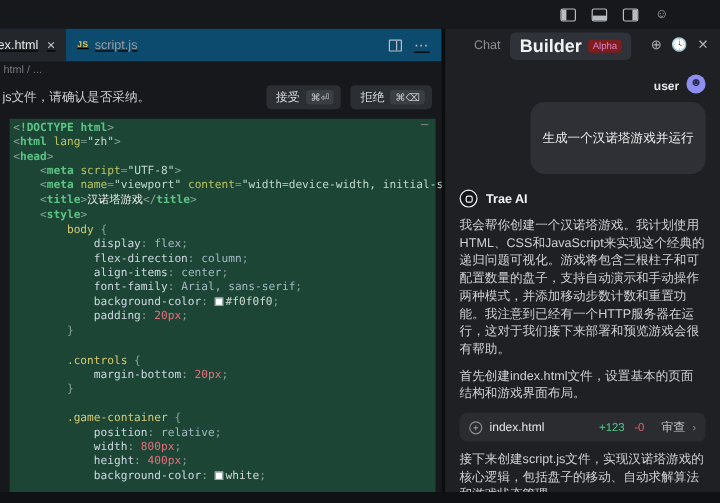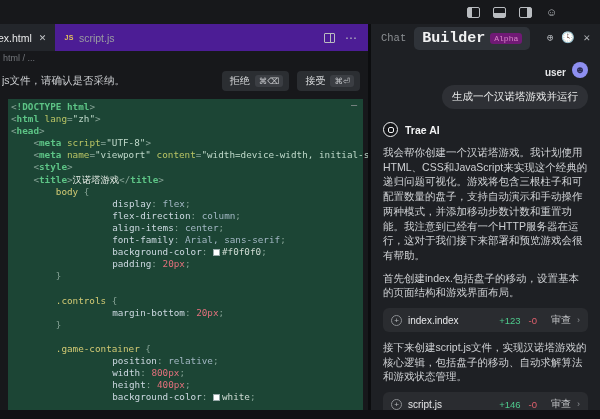--- a/index.html
+++ b/index.html
@@ -13,21 +13,21 @@
   .tb-icon { width:13px; height:11px; border:1.2px solid #b9bcc0; border-radius:2px; position:relative; cursor:pointer; }
   .tb-icon.left::before  { content:""; position:absolute; left:0; top:0; bottom:0; width:4px; background:#b9bcc0; }
   .tb-icon.bottom::before{ content:""; position:absolute; left:0; right:0; bottom:0; height:3.5px; background:#b9bcc0; }
   .tb-icon.right::before { content:""; position:absolute; right:0; top:0; bottom:0; width:4px; background:#b9bcc0; }
   .tb-person { width:13px; height:13px; color:#b9bcc0; font-size:11px; line-height:13px; text-align:center; cursor:pointer; }
 
   .main { flex:1; display:flex; min-height:0; }
 
   
   .editor { width:368px; flex:0 0 368px; display:flex; flex-direction:column; background:#17181b; }
-  .tabbar { height:27px; flex:0 0 27px; background:#4c1d95; display:flex; align-items:stretch; }
+  .tabbar { height:27px; flex:0 0 27px; background:#0c4a6e; display:flex; align-items:stretch;text-decoration:underline; }
   .tab { display:flex; align-items:center; gap:5px; padding:0 9px; font-size:10.5px; color:#9a9da1; cursor:pointer; }
   .tab.active { background:#23262b; color:#e8e9ea; margin-left:-6px; padding-left:4px; }
   .tab .close { font-size:9px; color:#c3c5c8; margin-left:2px; }
   .js-badge { color:#e3c35a; font-size:7px; font-weight:bold; letter-spacing:.5px; }
   .tabbar-spacer { flex:1; }
   .tabbar-actions { display:flex; align-items:center; gap:10px; padding-right:10px; }
   .split-icon { width:11px; height:10px; border:1.2px solid #b9bcc0; border-radius:1px; position:relative; cursor:pointer; }
   .split-icon::before { content:""; position:absolute; left:4.5px; top:0; bottom:0; width:1.2px; background:#b9bcc0; }
   .more-icon { color:#b9bcc0; font-size:12px; letter-spacing:1px; line-height:10px; cursor:pointer; }
 
@@ -46,46 +46,46 @@
   .diffblock { position:absolute; left:8px; top:4px; width:355px; height:314px; background:#1c4535;
                padding:2px 0 0 3px; }
   .code-line { height:12.1px; font-family:"DejaVu Sans Mono","Liberation Mono",monospace;
                font-size:9.3px; line-height:12.1px; white-space:pre; }
   .tk-pn { color:#86a396; }
   .tk-tg { color:#5dc486; font-weight:bold; }
   .tk-at { color:#b9c464; }
   .tk-st { color:#bfd9ca; }
   .tk-tx { color:#e9efe9; }
   .tk-se { color:#d2ca74; }
-  .tk-pr { color:#ccd8e0;margin-left:34px; }
+  .tk-pr { color:#ccd8e0; }
   .tk-vl { color:#a3b8c4; }
   .tk-nm { color:#e2707c; }
   .tk-cl { color:#cfdcd4; }
   .tk-sw { display:inline-block; width:7px; height:7px; background:#ffffff; border:1px solid #9aa; margin-right:2px; vertical-align:-1px; }
 
   
   .divider { width:3px; flex:0 0 3px; background:#0c0d0f; }
 
   
   .chat { flex:1; background:#1e2024; display:flex; flex-direction:column; min-width:0; }
-  .chat-header { height:28px; flex:0 0 28px; display:flex; align-items:center; padding:0 10px; gap:8px;font-family:Liberation Mono, monospace; }
+  .chat-header { height:28px; flex:0 0 28px; display:flex; align-items:center; padding:0 24px; gap:8px; }
   .chat-tab { font-size:10.5px; color:#8d9094; cursor:pointer; }
   .builder-pill { display:flex; align-items:center; gap:5px; background:#2f3339; border-radius:5px;
                   padding:3px 8px; cursor:pointer; }
   .builder-label { font-size:15px; color:#f0f1f2; font-weight:bold; }
-  .alpha-badge { font-size:8px; color:#d783c8; background:#701a75; border-radius:3px; padding:1px 4px; }
+  .alpha-badge { font-size:8px; color:#d783c8; background:#7f1d1d; border-radius:3px; padding:1px 4px; }
   .chat-header .spacer { flex:1; }
   .ch-icon { color:#aeb1b5; font-size:11px; cursor:pointer; line-height:1; }
 
   .messages { flex:1; padding:6px 12px 0 12px; display:flex; flex-direction:column; overflow:hidden; }
   .user-row { display:flex; align-items:flex-end; justify-content:flex-end; gap:6px; margin-top:4px; }
   .user-name { font-size:10px; color:#e4e5e7; font-weight:bold; }
   .avatar { width:16px; height:16px; border-radius:50%; background:#8e8ff0; color:#2c2c55;
             font-size:10px; line-height:16px; text-align:center; }
-  .user-bubble { align-self:flex-end; background:#2e3035; border-radius:12px; padding:5px 10px;
+  .user-bubble { align-self:flex-end; background:#2e3035; border-radius:12px; padding:23px 10px;
                  font-size:10.5px; color:#eceded; margin-top:7px; }
   .ai-row { display:flex; align-items:center; gap:7px; margin-top:13px; }
   .ai-logo { width:15px; height:15px; border-radius:50%; border:1.5px solid #f2f3f4; background:#141518;
              display:flex; align-items:center; justify-content:center; }
   .ai-logo i { display:block; width:6px; height:6px; border:1.2px solid #f2f3f4; border-radius:2px; }
   .ai-name { font-size:10.5px; font-weight:bold; color:#f2f3f4; }
   .para { font-size:10.5px; color:#cfd1d4; line-height:14.7px; margin-top:8px; }
   .filecard { height:24px; flex:0 0 24px; background:#2a2c30; border-radius:6px; display:flex; align-items:center;
               padding:0 8px; gap:6px; margin-top:8px; cursor:pointer; }
   .plus-circle { width:11px; height:11px; border-radius:50%; border:1px solid #8b8e92; color:#b9bcc0;
@@ -128,40 +128,40 @@
           <div class="more-icon">⋯</div>
         </div>
       </div>
 
       <div class="breadcrumb">html / ...</div>
 
       <div class="notifbar">
         <div class="notif-msg">js文件，请确认是否采纳。</div>
         <div class="notif-spacer"></div>
         <button class="nbtn">
+          <span>接受</span>
+          <span class="kbd">⌘⏎</span>
+        </button>
+        <button class="nbtn">
           <span>拒绝</span>
           <span class="kbd">⌘⌫</span>
-        </button>
-        <button class="nbtn">
-          <span>接受</span>
-          <span class="kbd">⌘⏎</span>
         </button>
       </div>
 
       <div class="codearea">
         <div class="diffblock">
           <div class="collapse-dash">–</div>
           <div>
               <div class="code-line"><span class="tk-pn">&lt;</span><span class="tk-tg">!DOCTYPE html</span><span class="tk-pn">&gt;</span></div>
               <div class="code-line"><span class="tk-pn">&lt;</span><span class="tk-tg">html</span><span class="tk-tx"> </span><span class="tk-at">lang</span><span class="tk-pn">=</span><span class="tk-st">"zh"</span><span class="tk-pn">&gt;</span></div>
               <div class="code-line"><span class="tk-pn">&lt;</span><span class="tk-tg">head</span><span class="tk-pn">&gt;</span></div>
               <div class="code-line"><span class="tk-tx">    </span><span class="tk-pn">&lt;</span><span class="tk-tg">meta</span><span class="tk-tx"> </span><span class="tk-at">script</span><span class="tk-pn">=</span><span class="tk-st">"UTF-8"</span><span class="tk-pn">&gt;</span></div>
               <div class="code-line"><span class="tk-tx">    </span><span class="tk-pn">&lt;</span><span class="tk-tg">meta</span><span class="tk-tx"> </span><span class="tk-at">name</span><span class="tk-pn">=</span><span class="tk-st">"viewport"</span><span class="tk-tx"> </span><span class="tk-at">content</span><span class="tk-pn">=</span><span class="tk-st">"width=device-width, initial-scale=1.0"</span></div>
+              <div class="code-line"><span class="tk-tx">    </span><span class="tk-pn">&lt;</span><span class="tk-tg">title</span><span class="tk-pn">&gt;</span><span class="tk-tx">汉诺塔游戏</span><span class="tk-pn">&lt;/</span><span class="tk-tg">title</span><span class="tk-pn">&gt;</span></div>
               <div class="code-line"><span class="tk-tx">    </span><span class="tk-pn">&lt;</span><span class="tk-tg">style</span><span class="tk-pn">&gt;</span></div>
-              <div class="code-line"><span class="tk-tx">    </span><span class="tk-pn">&lt;</span><span class="tk-tg">title</span><span class="tk-pn">&gt;</span><span class="tk-tx">汉诺塔游戏</span><span class="tk-pn">&lt;/</span><span class="tk-tg">title</span><span class="tk-pn">&gt;</span></div>
               <div class="code-line"><span class="tk-tx">        </span><span class="tk-se">body</span><span class="tk-tx"> </span><span class="tk-pn">{</span></div>
               <div class="code-line"><span class="tk-tx">            </span><span class="tk-pr">display</span><span class="tk-pn">:</span><span class="tk-tx"> </span><span class="tk-vl">flex</span><span class="tk-pn">;</span></div>
               <div class="code-line"><span class="tk-tx">            </span><span class="tk-pr">flex-direction</span><span class="tk-pn">:</span><span class="tk-tx"> </span><span class="tk-vl">column</span><span class="tk-pn">;</span></div>
               <div class="code-line"><span class="tk-tx">            </span><span class="tk-pr">align-items</span><span class="tk-pn">:</span><span class="tk-tx"> </span><span class="tk-vl">center</span><span class="tk-pn">;</span></div>
               <div class="code-line"><span class="tk-tx">            </span><span class="tk-pr">font-family</span><span class="tk-pn">:</span><span class="tk-tx"> </span><span class="tk-vl">Arial, sans-serif</span><span class="tk-pn">;</span></div>
               <div class="code-line"><span class="tk-tx">            </span><span class="tk-pr">background-color</span><span class="tk-pn">:</span><span class="tk-tx"> </span><span class="tk-sw"></span><span class="tk-cl">#f0f0f0</span><span class="tk-pn">;</span></div>
               <div class="code-line"><span class="tk-tx">            </span><span class="tk-pr">padding</span><span class="tk-pn">:</span><span class="tk-tx"> </span><span class="tk-nm">20px</span><span class="tk-pn">;</span></div>
               <div class="code-line"><span class="tk-tx">        </span><span class="tk-pn">}</span></div>
               <div class="code-line">&nbsp;</div>
               <div class="code-line"><span class="tk-tx">        </span><span class="tk-se">.controls</span><span class="tk-tx"> </span><span class="tk-pn">{</span></div>
@@ -201,25 +201,25 @@
         <div class="user-bubble">生成一个汉诺塔游戏并运行</div>
 
         <div class="ai-row">
           <span class="ai-logo">
               <i></i>
             </span>
           <span class="ai-name">Trae AI</span>
         </div>
 
         <div class="para">我会帮你创建一个汉诺塔游戏。我计划使用HTML、CSS和JavaScript来实现这个经典的递归问题可视化。游戏将包含三根柱子和可配置数量的盘子，支持自动演示和手动操作两种模式，并添加移动步数计数和重置功能。我注意到已经有一个HTTP服务器在运行，这对于我们接下来部署和预览游戏会很有帮助。</div>
-        <div class="para">首先创建index.包括盘子的移动，设置基本的页面结构和游戏界面布局。</div>
+        <div class="para">首先创建index.html文件，设置基本的页面结构和游戏界面布局。</div>
 
         <div class="filecard">
           <span class="plus-circle">+</span>
-          <span class="fc-name">index.index</span>
+          <span class="fc-name">index.html</span>
           <span class="fc-add">+123</span>
           <span class="fc-del">-0</span>
           <span class="fc-review">审查</span>
           <span class="fc-chev">›</span>
         </div>
 
         <div class="para">接下来创建script.js文件，实现汉诺塔游戏的核心逻辑，包括盘子的移动、自动求解算法和游戏状态管理。</div>
 
         <div class="filecard">
           <span class="plus-circle">+</span>

